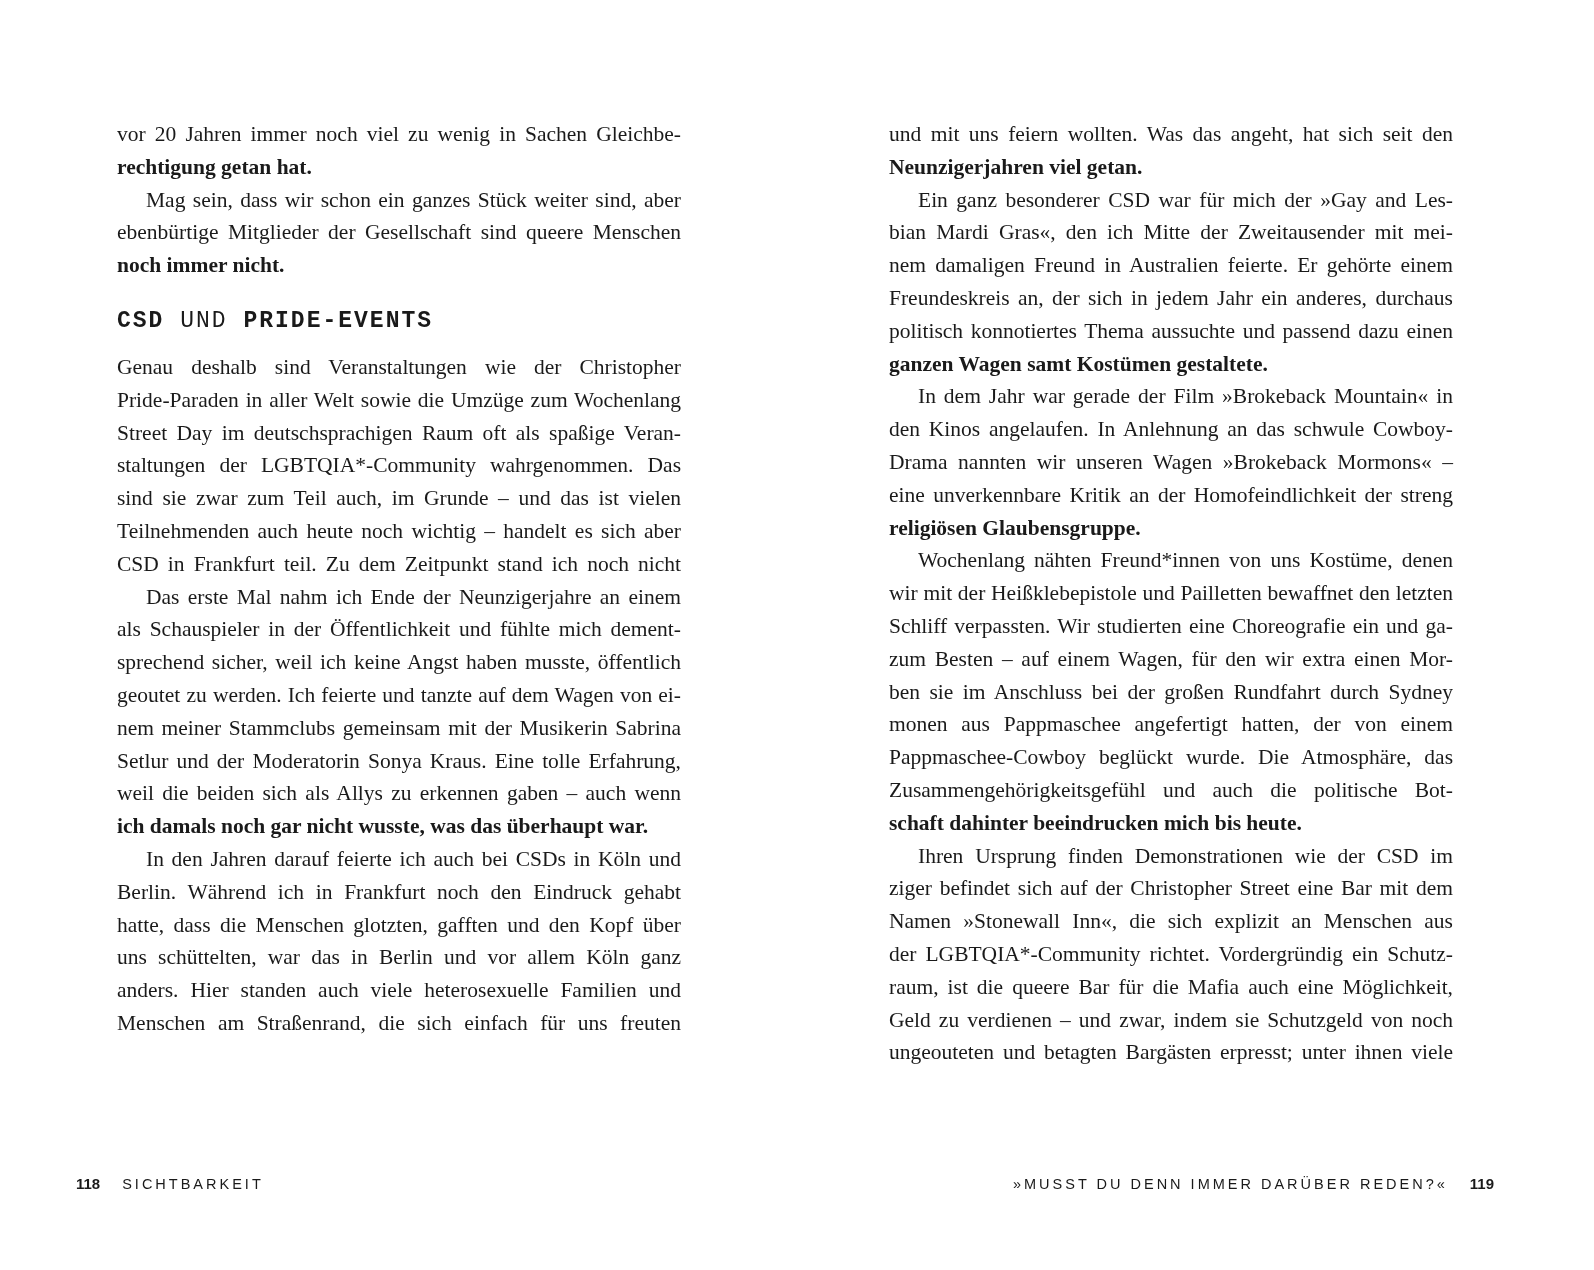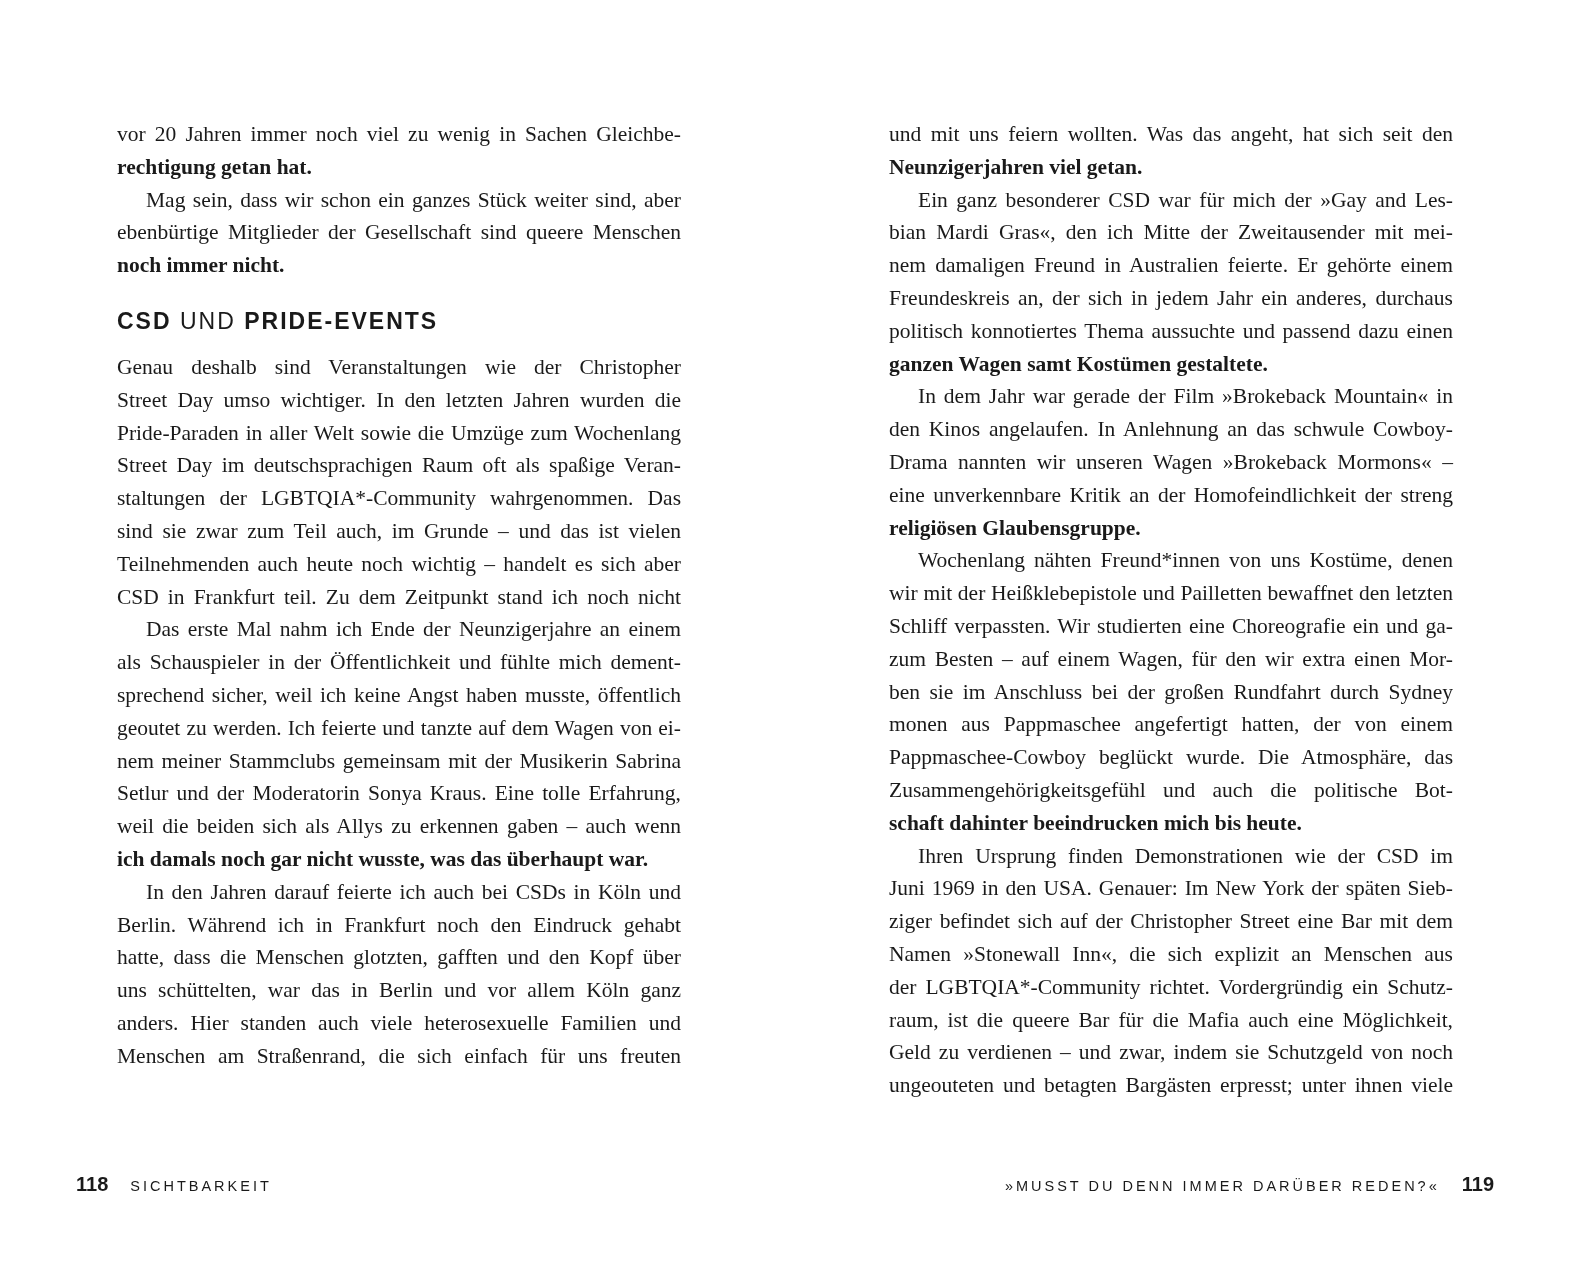--- a/index.html
+++ b/index.html
@@ -6,25 +6,25 @@
     body { width: 1594px; height: 1270px; position: relative; overflow: hidden; color: #1a1a1a; }
     .page { position: absolute; top: 8px; height: 1270px; }
     .page-left { left: 0; width: 797px; }
     .page-right { left: 797px; width: 797px; }
     .textblock { position: absolute; width: 564px; font-family: "Liberation Serif", "DejaVu Serif", serif; font-size: 21.5px; }
     .page-left .textblock { left: 117px; top: 110px; }
     .page-right .textblock { left: 92px; top: 110px; }
     .line { height: 32.8px; line-height: 32.8px; white-space: nowrap; text-align: justify; text-align-last: justify; }
     .line.last { text-align-last: left; font-weight: bold; }
     .line.indent { padding-left: 29px; }
-    .heading { height: 60px; line-height: 60px; margin-top: 9px; margin-bottom: 0px; font-family: Liberation Sans, sans-serif; font-size: 23px; letter-spacing: 2px; white-space: nowrap; }
+    .heading { height: 60px; line-height: 60px; margin-top: 9px; margin-bottom: 0px; font-family: Liberation Mono, monospace; font-size: 23px; letter-spacing: 2px; white-space: nowrap; }
     .heading .bold { font-weight: 700; }
     .heading .light { font-weight: 400; }
     .footer { position: absolute; top: 1163px; font-family: "Liberation Sans", "DejaVu Sans", sans-serif; font-size: 14.5px; white-space: nowrap; line-height: 26px; }
-    .footer .pnum { font-weight: 700; letter-spacing: 0; font-size: 20px; }
+    .footer .pnum { font-weight: 700; letter-spacing: 0; font-size: 15px; }
     .footer .running { letter-spacing: 3px; text-align: right; }
     .footer-left { left: 76px; }
     .footer-left .running { margin-left: 22px; }
     .footer-right { right: 100px; text-align: right; }
     .footer-right .running { margin-right: 22px; }
   </style>
 </head>
 <body>
 
 <div class="page page-left">
@@ -34,21 +34,20 @@
         <div class="line last">rechtigung getan hat.</div>
         <div class="line indent">Mag sein, dass wir schon ein ganzes Stück weiter sind, aber</div>
         <div class="line">ebenbürtige Mitglieder der Gesellschaft sind queere Menschen</div>
         <div class="line last">noch immer nicht.</div>
       </div>
     <h2 class="heading">
       <span class="bold">CSD</span><span class="light"> UND </span><span class="bold">PRIDE-EVENTS</span>
     </h2>
     <div id="left-post">
         <div class="line">Genau deshalb sind Veranstaltungen wie der Christopher</div>
-        <div class="line">Street Day umso wichtiger. In den letzten Jahren wurden die</div>
         <div class="line">Pride-Paraden in aller Welt sowie die Umzüge zum Wochenlang</div>
         <div class="line">Street Day im deutschsprachigen Raum oft als spaßige Veran-</div>
         <div class="line">staltungen der LGBTQIA*-Community wahrgenommen. Das</div>
         <div class="line">sind sie zwar zum Teil auch, im Grunde – und das ist vielen</div>
         <div class="line">Teilnehmenden auch heute noch wichtig – handelt es sich aber</div>
         <div class="line">CSD in Frankfurt teil. Zu dem Zeitpunkt stand ich noch nicht</div>
         <div class="line indent">Das erste Mal nahm ich Ende der Neunzigerjahre an einem</div>
         <div class="line">als Schauspieler in der Öffentlichkeit und fühlte mich dement-</div>
         <div class="line">sprechend sicher, weil ich keine Angst haben musste, öffentlich</div>
         <div class="line">geoutet zu werden. Ich feierte und tanzte auf dem Wagen von ei-</div>
@@ -88,21 +87,20 @@
         <div class="line indent">Wochenlang nähten Freund*innen von uns Kostüme, denen</div>
         <div class="line">wir mit der Heißklebepistole und Pailletten bewaffnet den letzten</div>
         <div class="line">Schliff verpassten. Wir studierten eine Choreografie ein und ga-</div>
         <div class="line">zum Besten – auf einem Wagen, für den wir extra einen Mor-</div>
         <div class="line">ben sie im Anschluss bei der großen Rundfahrt durch Sydney</div>
         <div class="line">monen aus Pappmaschee angefertigt hatten, der von einem</div>
         <div class="line">Pappmaschee-Cowboy beglückt wurde. Die Atmosphäre, das</div>
         <div class="line">Zusammengehörigkeitsgefühl und auch die politische Bot-</div>
         <div class="line last">schaft dahinter beeindrucken mich bis heute.</div>
         <div class="line indent">Ihren Ursprung finden Demonstrationen wie der CSD im</div>
-        <div class="line">Juni 1969 in den USA. Genauer: Im New York der späten Sieb-</div>
         <div class="line">ziger befindet sich auf der Christopher Street eine Bar mit dem</div>
         <div class="line">Namen »Stonewall Inn«, die sich explizit an Menschen aus</div>
         <div class="line">der LGBTQIA*-Community richtet. Vordergründig ein Schutz-</div>
         <div class="line">raum, ist die queere Bar für die Mafia auch eine Möglichkeit,</div>
         <div class="line">Geld zu verdienen – und zwar, indem sie Schutzgeld von noch</div>
         <div class="line">ungeouteten und betagten Bargästen erpresst; unter ihnen viele</div>
       </div>
   </div>
   <div class="footer footer-right">
     <span class="running">»MUSST DU DENN IMMER DARÜBER REDEN?«</span><span class="pnum">119</span>

